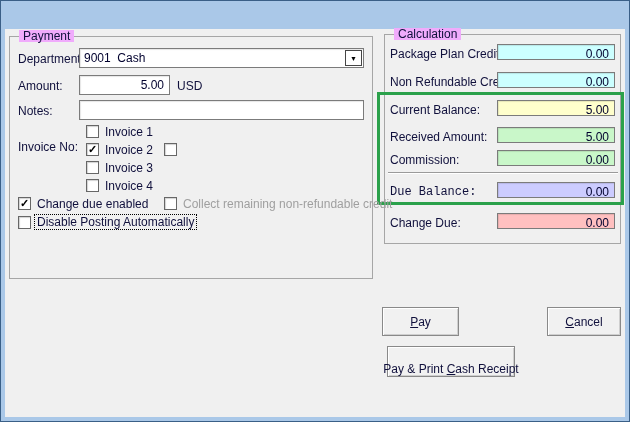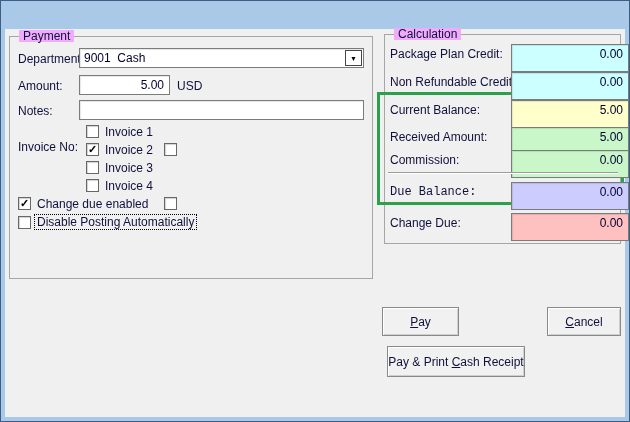--- a/index.html
+++ b/index.html
@@ -29,21 +29,21 @@
   .val-right { text-align:right; padding-right:5px; line-height:18px; color:#00002e; }
   .combo-text { position:absolute; left:4px; top:2px; line-height:15px; white-space:pre; color:#00002e; }
   .combo-btn { position:absolute; right:1px; top:1px; width:17px; height:16px; box-sizing:border-box;
                background:#fff; border:1px solid #454545; display:flex; align-items:center; justify-content:center; }
   .combo-btn span { font-size:7px; color:#000; line-height:1; }
   .checkbox { position:absolute; width:13px; height:13px; box-sizing:border-box; background:#fff;
               border:1px solid #676767; box-shadow:inset 1px 1px 1px rgba(0,0,0,.18);
               font-size:11px; line-height:10px; text-align:center; font-weight:bold; color:#000; z-index:3; }
   .focus-dotted { border:1px dotted #000; padding:0 2px; margin-left:-3px; margin-top:-1px; }
   .calc-label { position:absolute; left:389px; line-height:14px; z-index:3; }
-  .calc-field { position:absolute; left:510px; width:118px; height:28px; box-sizing:border-box;
+  .calc-field { position:absolute; left:496px; width:118px; height:16px; box-sizing:border-box;
                 border:1px solid #7b7b7b; box-shadow:inset 1px 1px 1px rgba(0,0,0,.10);
                 text-align:right; padding-right:5px; line-height:18px; color:#00002e; z-index:3; }
   .highlight-box { position:absolute; left:376px; top:91px; width:247px; height:113px; box-sizing:border-box;
                    border:3px solid #2ba14b; z-index:2; pointer-events:none; }
   .divider { position:absolute; left:387px; top:171px; width:230px; height:1px; background:#9a9a9a;
              box-shadow:0 1px 0 #ffffff; z-index:3; }
   .btn { position:absolute; box-sizing:border-box; background:#f1f1f1; border:1px solid #898989;
          box-shadow:inset 1px 1px 0 #ffffff, inset -1px -1px 0 #cfcfcf;
          display:flex; align-items:center; justify-content:center; white-space:pre;
          font-size:12px; color:#10103c; cursor:default; z-index:3; }
@@ -95,20 +95,21 @@
 
   <div class="checkbox" style="left:85px; top:178px;"></div>
   <div class="lbl" style="left:104px; top:178px;">Invoice 4</div>
 
   <div class="checkbox" style="left:163px; top:142px;"></div>
 
   <div class="checkbox" style="left:17px; top:196px;">✓</div>
   <div class="lbl" style="left:36px; top:196px;">Change due enabled</div>
 
   <div class="checkbox" style="left:163px; top:196px;"></div>
+  <div class="lbl disabled-text" style="left:182px; top:196px;">Collect remaining non-refundable credit</div>
 
   <div class="checkbox" style="left:17px; top:215px;"></div>
   <div class="lbl focus-dotted" style="left:36px; top:214px;">Disable Posting Automatically</div>
 
   <div class="groupbox" style="left:383px; top:33px; width:237px; height:210px;"></div>
   <div class="group-label" style="left:393px; top:27px;">Calculation</div>
 
   <div class="highlight-box" style="border-color: rgb(43, 161, 75);"></div>
 
   <div class="calc-label" style="top:46px;">Package Plan Credit:</div>
@@ -136,17 +137,17 @@
 
   <div class="btn" style="left:381px; top:306px; width:77px; height:29px;">
     <span></span><span class="mn">P</span><span>ay</span>
   </div>
 
 
   <div class="btn" style="left:546px; top:306px; width:74px; height:29px;">
     <span></span><span class="mn">C</span><span>ancel</span>
   </div>
 
-  <div class="btn" style="left:386px; top:345px; width:138px; height:31px;">
+  <div class="btn" style="left:386px; top:345px; width:128px; height:31px;align-items:flex-end;">
     <span>Pay &amp; Print </span><span class="mn">C</span><span>ash Receipt</span>
   </div>
 
 </div>
 
 </body></html>

